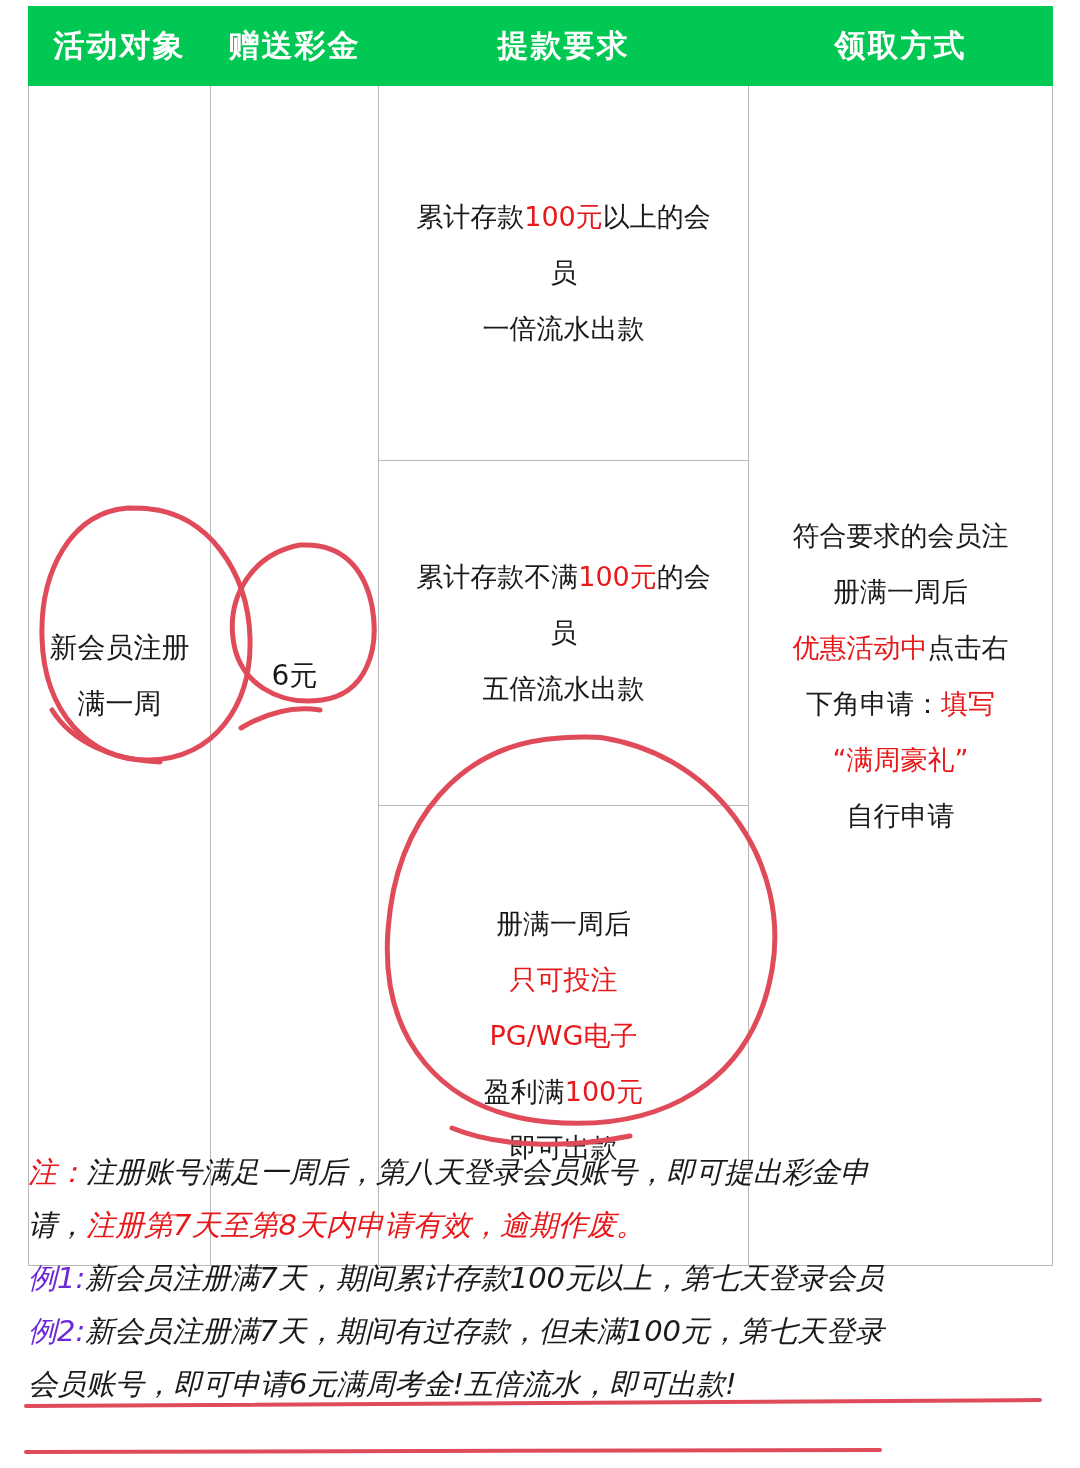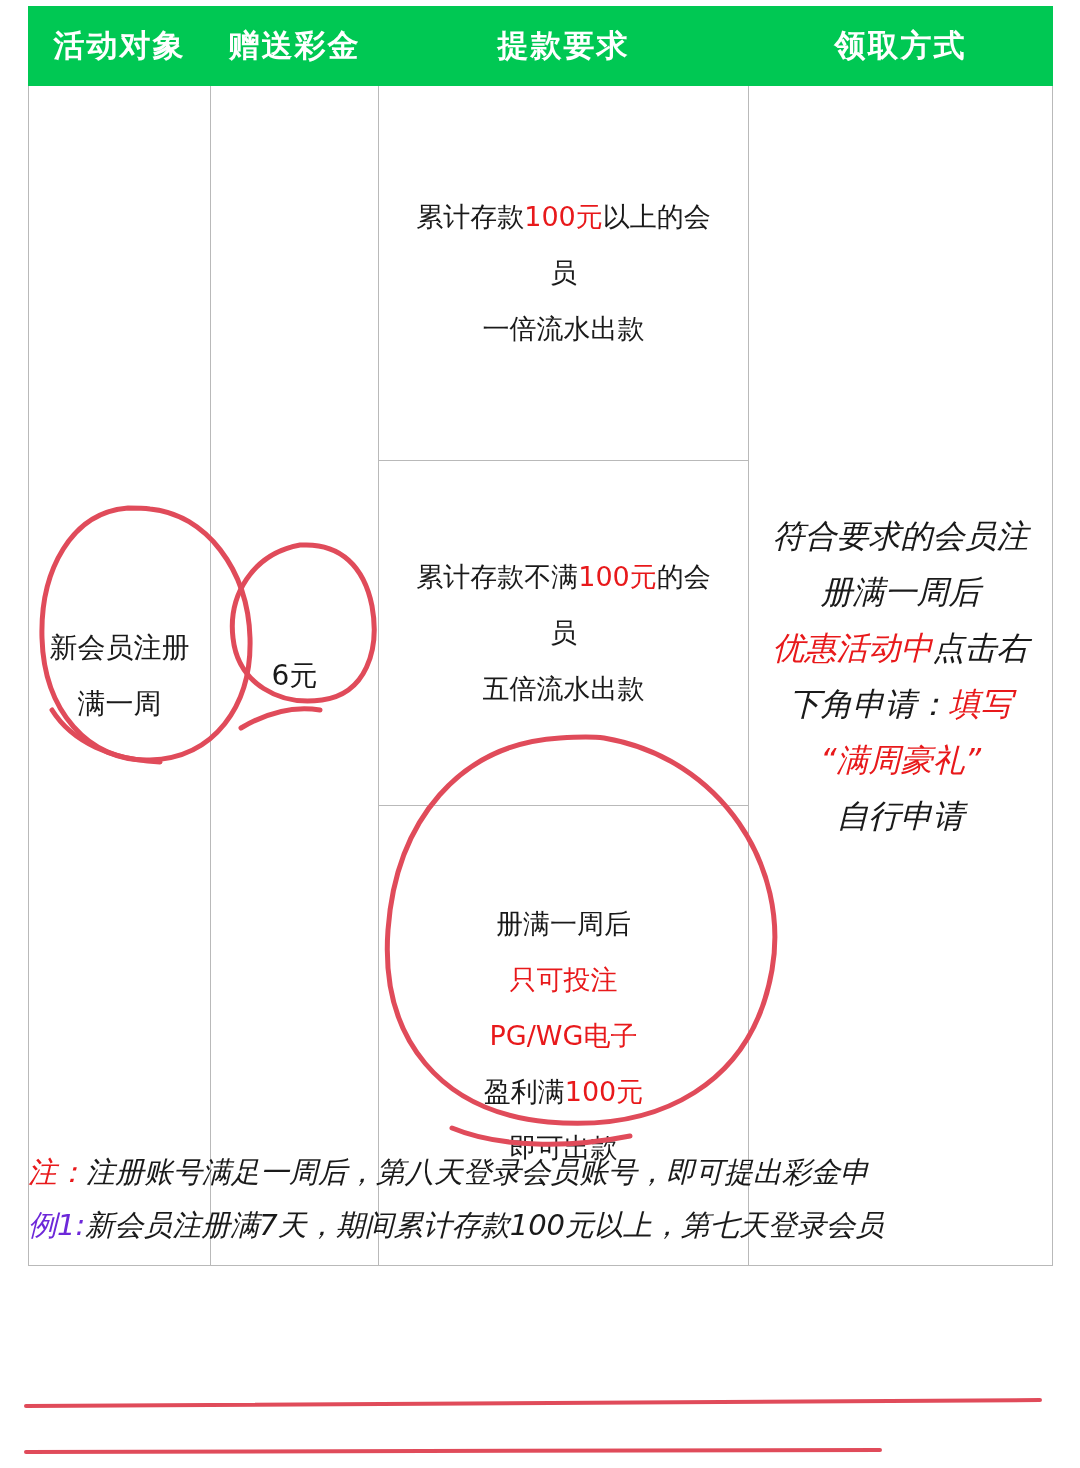--- a/index.html
+++ b/index.html
@@ -56,25 +56,24 @@
     line-height: 56px;
     color: #1a1a1a;
   }
   .cell-req {
     font-size: 27px;
     line-height: 56px;
     padding: 22px 10px;
     color: #1a1a1a;
   }
   .cell-how {
-    font-size: 32px;
+    font-size: 27px;
     line-height: 56px;
     padding: 10px 8px;
     color: #1a1a1a;
-    font-style: italic;
   }
   .red { color: #e8191b; }
 
   .req-b1 { height: 330px; }
   .req-b2 { height: 300px; }
   .req-b3 { height: 415px; }
 
   
   .notes {
     position: absolute;
@@ -169,21 +168,30 @@
         </td>
       </tr>
     </tbody>
   </table>
 
   <div class="notes">
     <div class="note-line">
       <span class="note-red">注：</span><span>注册账号满足一周后，第八天登录会员账号，即可提出彩金申</span>
     </div>
     <div class="note-line">
+      <span>请，</span><span class="note-red">注册第7天至第8天内申请有效，逾期作废。</span>
+    </div>
+    <div class="note-line">
       <span class="note-blue">例1:</span><span>新会员注册满7天，期间累计存款100元以上，第七天登录会员</span>
+    </div>
+    <div class="note-line">
+      <span class="note-blue">例2:</span><span>新会员注册满7天，期间有过存款，但未满100元，第七天登录</span>
+    </div>
+    <div class="note-line">
+      <span>会员账号，即可申请6元满周考金!五倍流水，即可出款!</span>
     </div>
   </div>
 
   <svg class="overlay" viewBox="0 0 1080 1468">
     <g fill="none" stroke="#e04b5a" stroke-width="5" stroke-linecap="round" stroke-linejoin="round">
 
       <path d="M128 508 C 72 512, 40 570, 42 638 C 44 710, 88 762, 150 760 C 214 758, 252 706, 250 638 C 248 570, 206 514, 150 509 C 143 508, 135 508, 128 508 Z"></path>
       <path d="M52 710 C 72 742, 112 760, 160 762"></path>
 
       <path d="M300 545 C 252 554, 228 596, 233 638 C 238 684, 280 706, 322 700 C 366 694, 380 650, 372 606 C 364 566, 340 544, 304 545 Z"></path>

